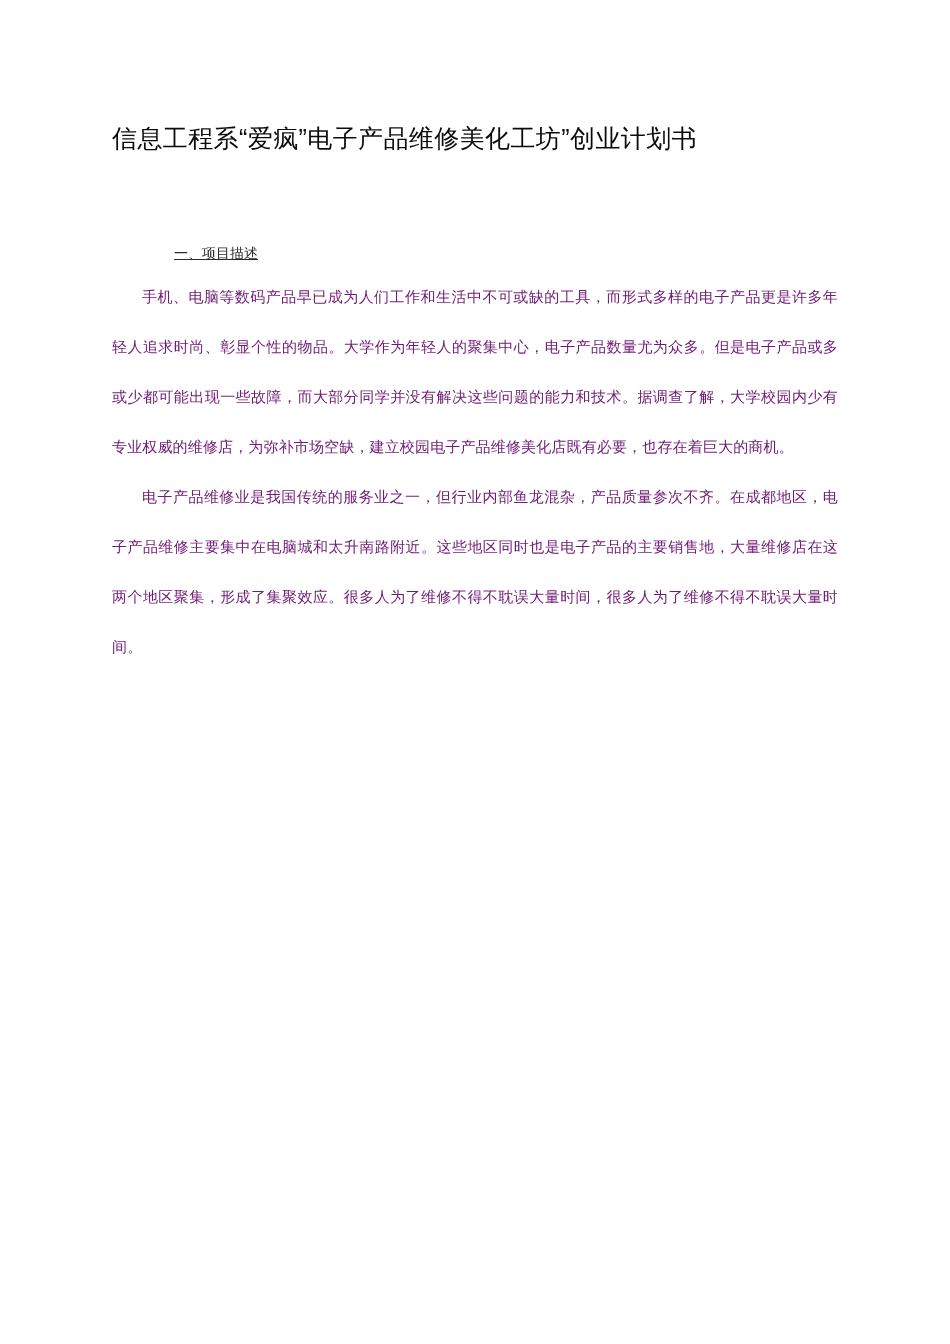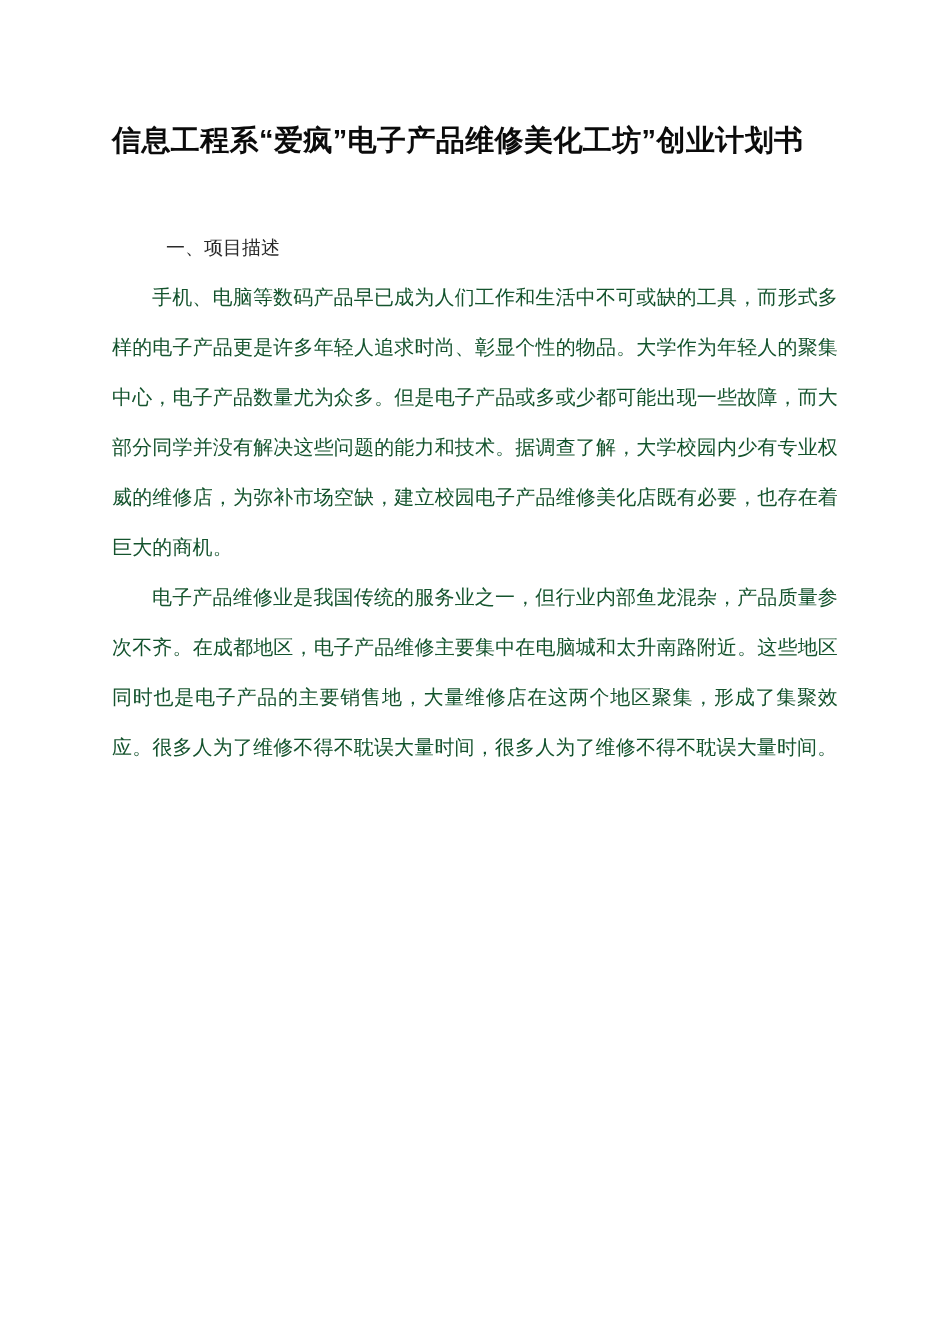--- a/index.html
+++ b/index.html
@@ -32,62 +32,63 @@
     left: 112px;
     top: 0;
     width: 726px;
   }
 
   
   .doc-title {
     margin: 0;
     padding: 0;
     font-family: "Liberation Sans", "DejaVu Sans", sans-serif;
-    font-weight: bold;
-    font-size: 29px;
+    font-weight: normal;
+    font-size: 25px;
     line-height: 1;
     letter-spacing: 0.4px;
     color: #0b0b0b;
     text-align: left;
     white-space: nowrap;
     position: absolute;
     top: 126px;
     left: 0;
   }
 
   
   .sec-heading {
-    margin: 4px;
+    margin: 12px;
     padding: 0;
     font-family: "Liberation Sans", "DejaVu Sans", sans-serif;
     font-weight: normal;
-    font-size: 19px;
+    font-size: 14px;
     line-height: 1;
     color: #2a2a2a;
     position: absolute;
     top: 234px;
     left: 50px;
     white-space: nowrap;
+    text-decoration: underline;
   }
 
   
   .body-flow {
     position: absolute;
     top: 272px;
     left: 0;
     width: 726px;
   }
 
   p.para {
     margin: 0 0 0 0;
     padding: 0;
     font-family: "Liberation Serif", "DejaVu Serif", serif;
-    font-size: 20px;
+    font-size: 15px;
     line-height: 50px;
-    color: #14532d;
+    color: #701a75;
     text-align: justify;
     text-justify: inter-ideograph;
     text-indent: 2em;
     letter-spacing: 0.15px;
     word-break: break-all;
   }
 
   p.subheading {
     margin: 0;
     padding: 0;

